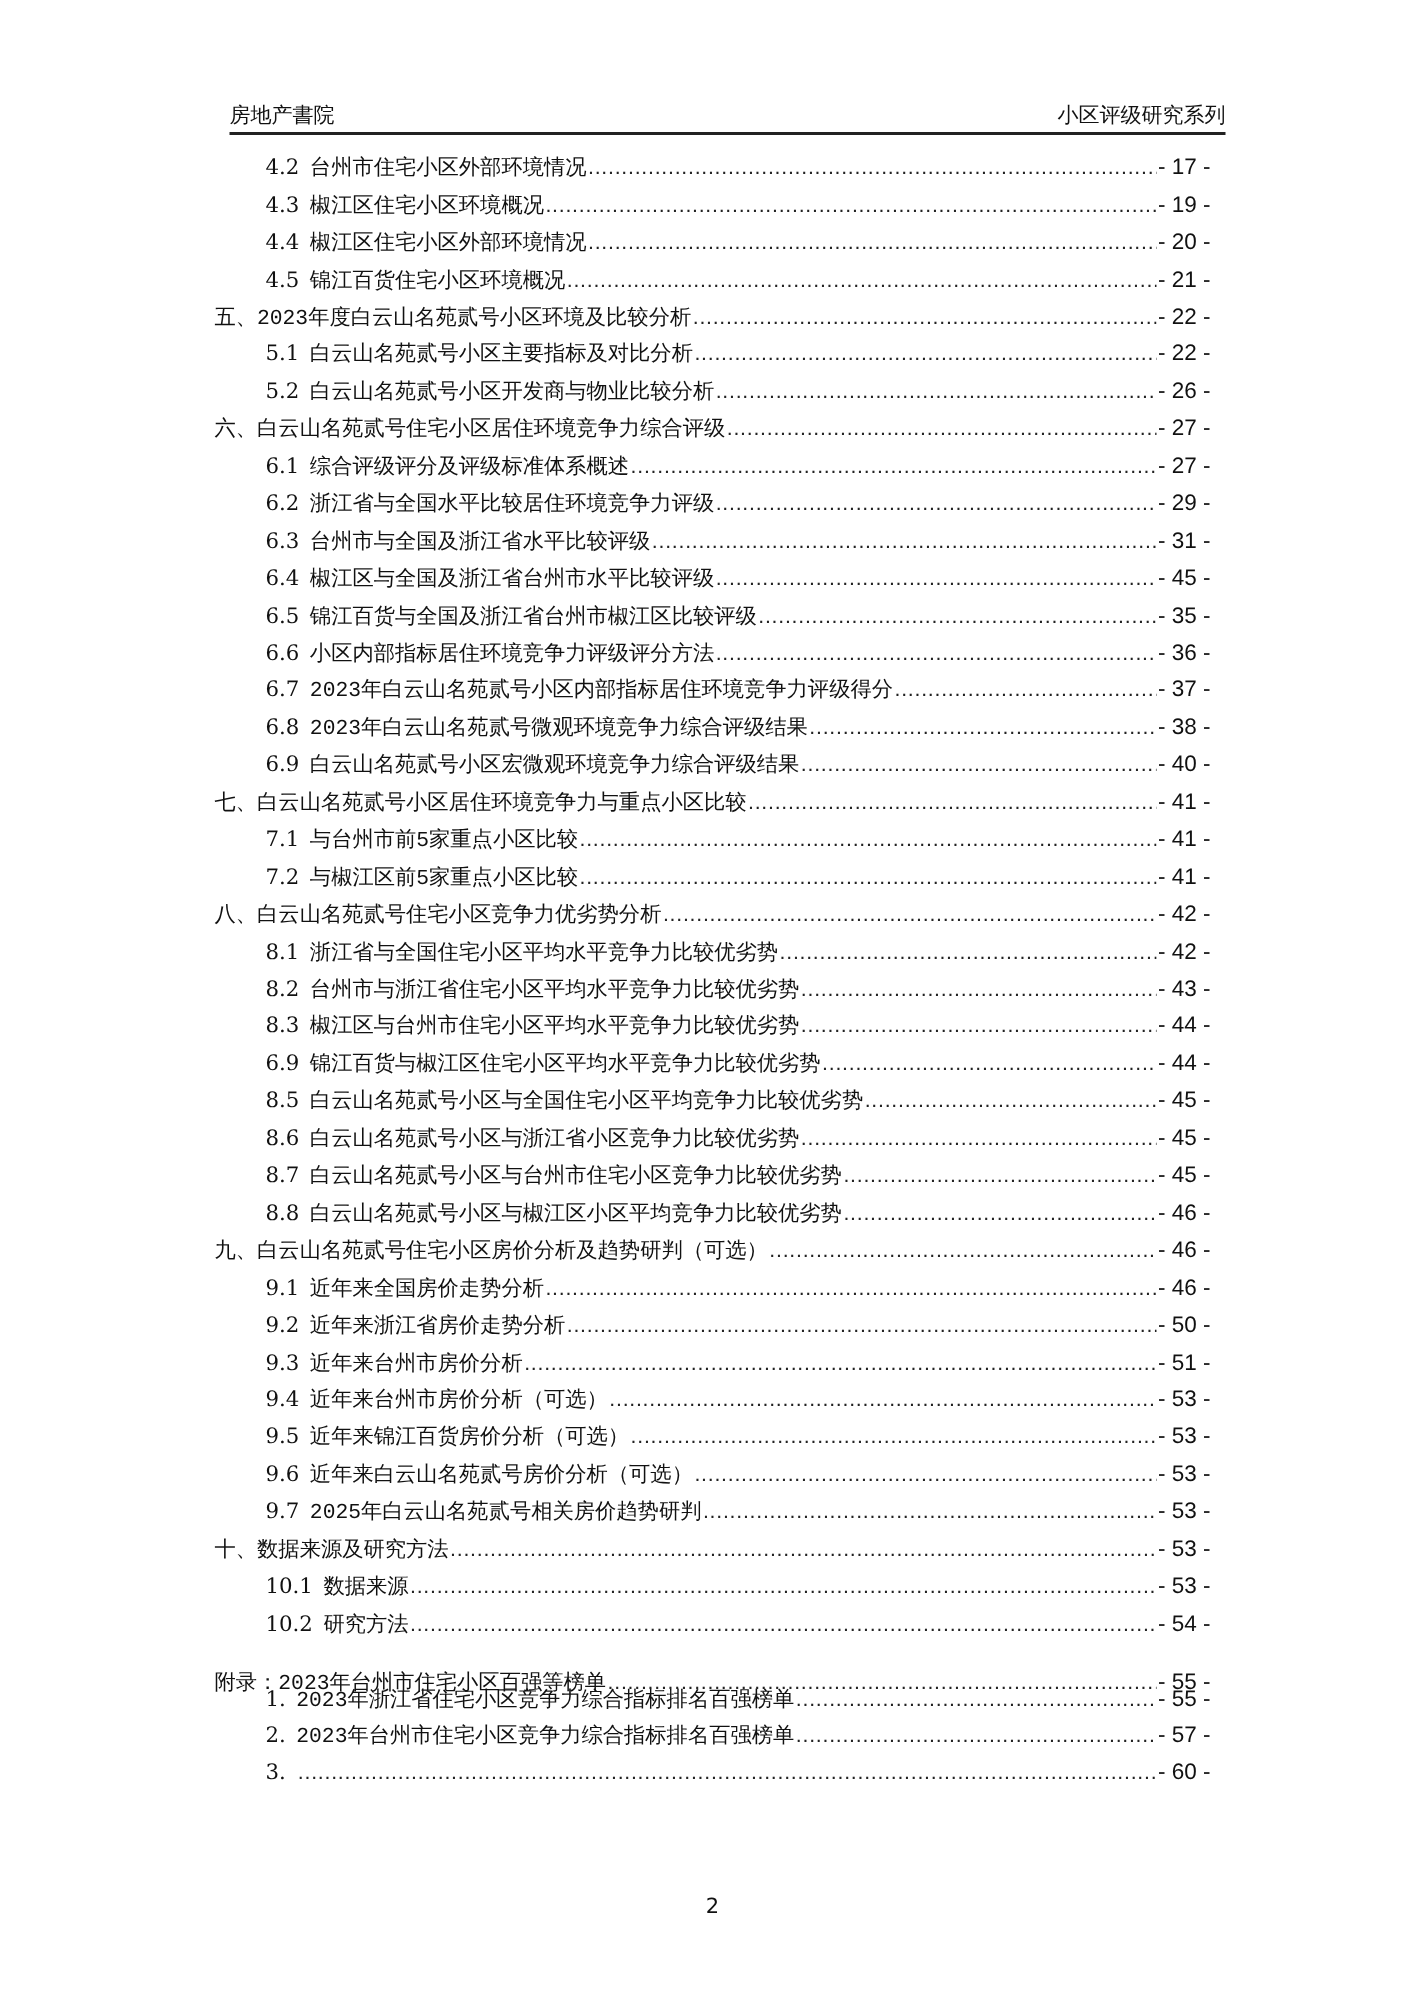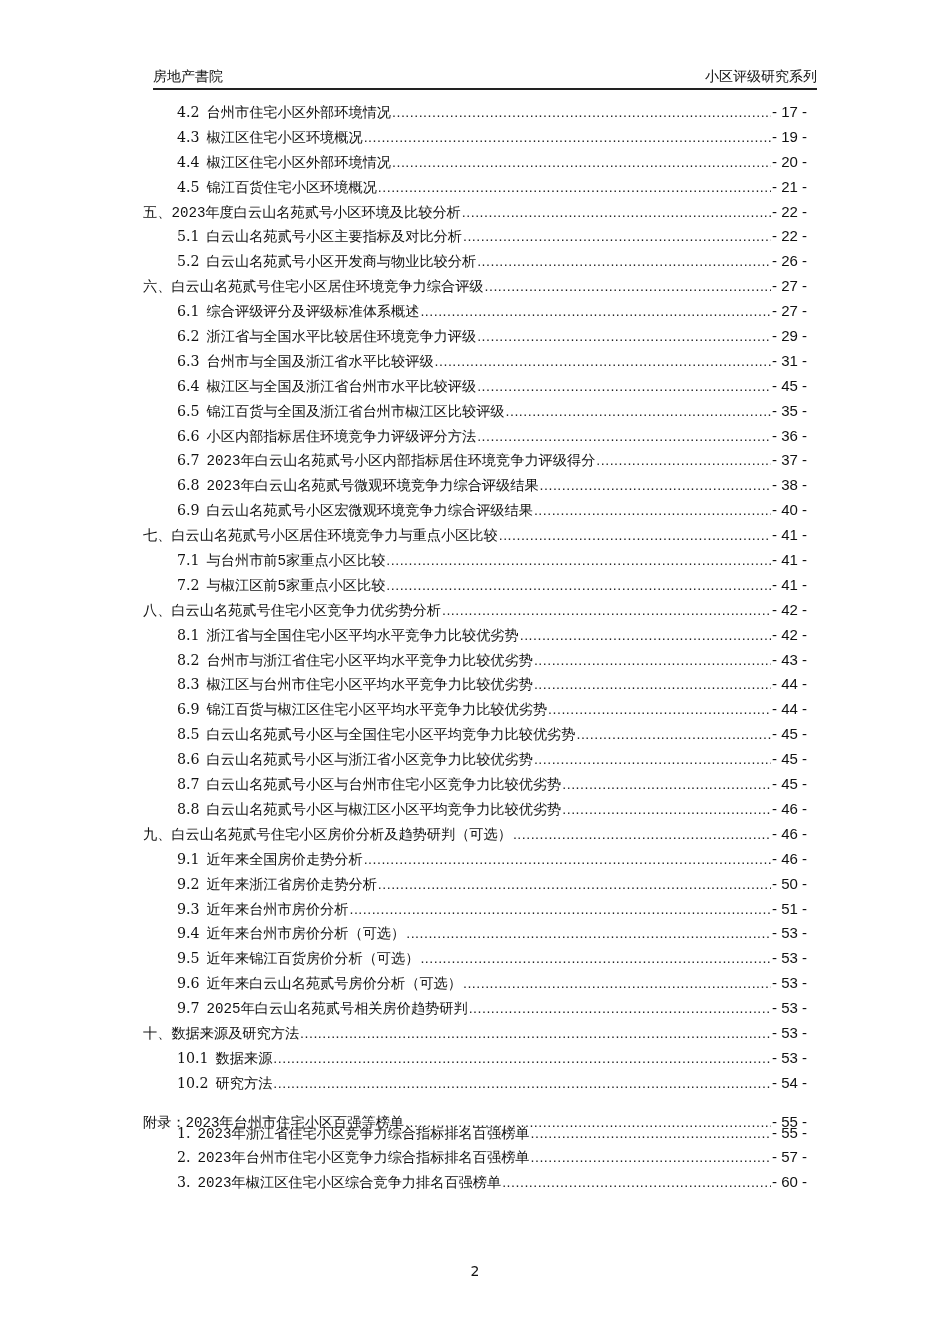--- a/index.html
+++ b/index.html
@@ -284,19 +284,18 @@
       <span class="page">- 55 -</span>
     </div>
     <div class="row l2">
       <span class="num">2.</span>
       <span class="title">2023年台州市住宅小区竞争力综合指标排名百强榜单</span>
       <span class="dots"></span>
       <span class="page">- 57 -</span>
     </div>
     <div class="row l2">
       <span class="num">3.</span>
-      <span class="title">2023年椒江区住宅小区综合竞争力排名百强榜单</span>
       <span class="dots"></span>
       <span class="page">- 60 -</span>
     </div>
   </div>
 
 <div class="footer">2</div>
 
 </body></html>

